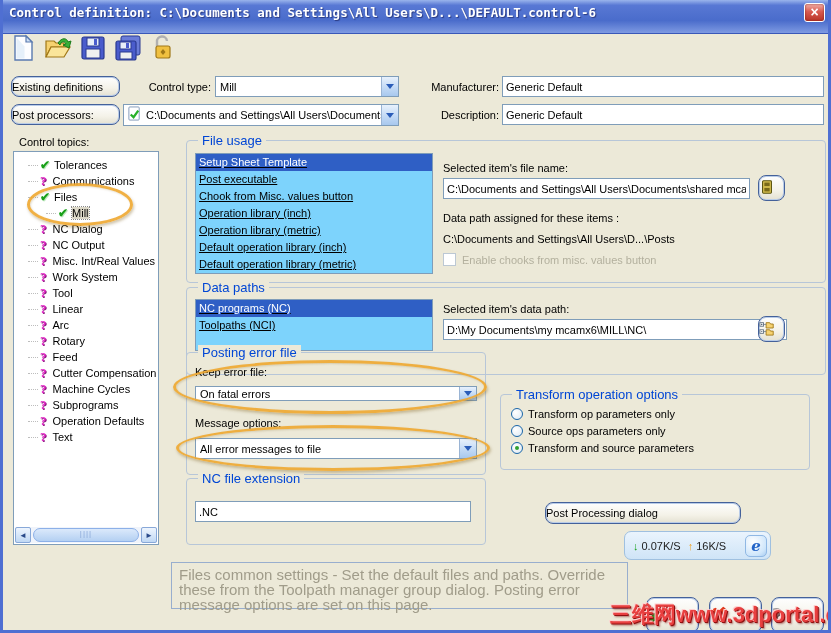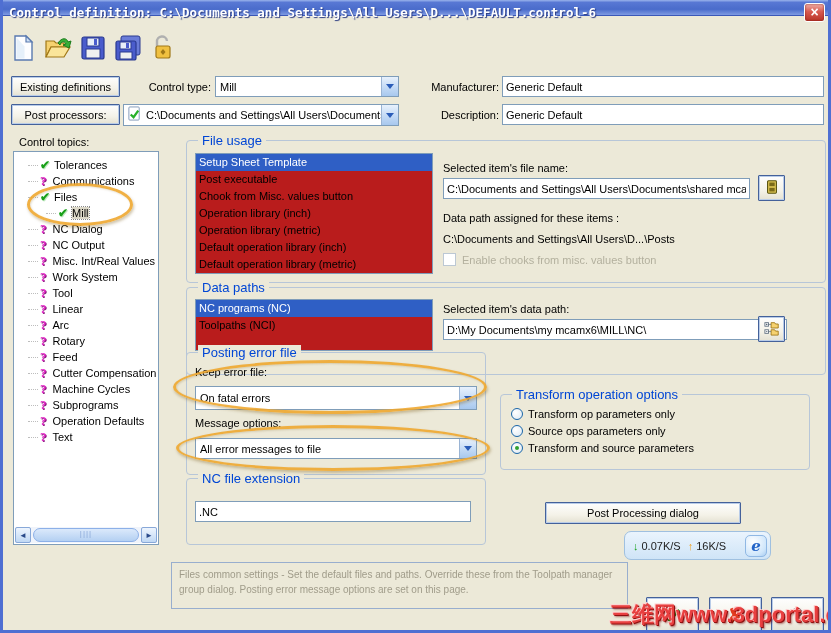--- a/index.html
+++ b/index.html
@@ -3,21 +3,21 @@
 <meta charset="utf-8">
 <style>
   * { margin:0; padding:0; box-sizing:border-box; }
   html,body { width:831px; height:633px; font-family:"Liberation Sans", sans-serif; }
   #dialog {
     position:relative; width:831px; height:633px; overflow:hidden;
     background:#ece9d8; border:3px solid #4f6fd2; border-top:none;
   }
   
   #titlebar {
-    position:absolute; left:-3px; top:0; width:831px; height:16px;
+    position:absolute; left:-3px; top:0; width:831px; height:34px;
     background:linear-gradient(180deg,#9ab4ec 0%,#5878d4 16%,#4a6ccb 62%,#7e9ae2 100%);
     border-bottom:1px solid #3a58b8;
   }
   #title-text {
     position:absolute; left:9px; top:5px; color:#fff;
     font-family:"DejaVu Sans Mono", monospace; font-weight:bold; font-size:12.5px;
     text-shadow:1px 1px 1px #2a3a80; white-space:nowrap;
   }
   #close-btn {
     position:absolute; right:6px; top:3px; width:21px; height:19px;
@@ -25,22 +25,22 @@
     border:1px solid #fff; border-radius:3px; color:#fff; font-weight:bold;
     font-size:14px; line-height:17px; text-align:center; cursor:pointer;
     box-shadow:inset 0 0 2px #7a1810;
   }
   
   #toolbar { position:absolute; left:6px; top:30px; height:36px; display:flex; gap:7px; align-items:center; }
   .tb-icon { width:28px; height:28px; display:inline-block; }
   
   .xp-btn {
     position:absolute; background:linear-gradient(180deg,#fefefe 0%,#f4f2e8 60%,#e4e1d2 100%);
-    border:1px solid #44619a; border-radius:1px; box-shadow:inset 0 0 0 1px #b9cce8;
-    font-size:11px; color:#000; text-align:center; cursor:pointer;
+    border:1px solid #44619a; border-radius:8px; box-shadow:inset 0 0 0 1px #b9cce8;
+    font-size:11px; color:#000; text-align:left; cursor:pointer;
   }
   .label { position:absolute; font-size:11px; color:#000; white-space:nowrap; }
   .field {
     position:absolute; background:#fff; border:1px solid #7f9db9;
     font-size:11px; padding:2px 3px; color:#000;
     font-family:"Liberation Sans", sans-serif; white-space:nowrap; overflow:hidden;
   }
   input.field { outline:none; }
   .combo { position:absolute; background:#fff; border:1px solid #7f9db9; display:flex; align-items:center; overflow:hidden; }
   .combo .txt { flex:1; font-size:11px; padding:0 4px; white-space:nowrap; overflow:hidden; }
@@ -48,21 +48,21 @@
     width:17px; align-self:stretch; border-left:1px solid #9ab4d4;
     background:linear-gradient(180deg,#e8f1fc 0%,#c6dcf6 50%,#a8c8ee 100%);
     display:flex; align-items:center; justify-content:center; cursor:pointer;
   }
   .chevron { width:0; height:0; border-left:4px solid transparent; border-right:4px solid transparent; border-top:5px solid #2a5cb8; }
   .groupbox { position:absolute; border:1px solid #b7c6d8; border-radius:4px; }
   .group-caption {
     position:absolute; left:11px; top:-8px; background:#ece9d8; padding:0 4px;
     font-size:13px; color:#0046d5; white-space:nowrap;
   }
-  .listbox { position:absolute; background:#b91c1c; border:1px solid #7f9db9; overflow:hidden; }
+  .listbox { position:absolute; background:#7dd3fc; border:1px solid #7f9db9; overflow:hidden;text-decoration:underline; }
   .lb-item { font-size:11px; height:17px; line-height:17px; padding:0 3px; white-space:nowrap; cursor:default; }
   .lb-item.selected { background:#2f5fc5; color:#fff; }
   
   #tree-box { position:absolute; left:10px; top:151px; width:146px; height:394px; background:#fff; border:1px solid #7f9db9; }
   .tree-item { display:flex; align-items:center; height:16px; font-size:11px; white-space:nowrap; padding-left:14px; cursor:default; }
   .tree-item .dots { width:10px; border-top:1px dotted #bdbdbd; margin-right:2px; flex:0 0 auto; }
   .tree-item.indent { padding-left:32px; }
   .tree-icon-check { color:#18a018; font-weight:bold; font-size:12px; margin-right:4px; text-shadow:1px 1px 0 #bfe8bf; }
   .tree-icon-question { color:#e428c8; font-weight:bold; font-size:13px; margin-right:6px; text-shadow:1px 1px 0 #8e1680; font-family:"Liberation Serif", serif; }
   .tree-label.selected { background:#dcd8c8; outline:1px dotted #8a8a8a; }
@@ -101,21 +101,21 @@
   #ie-icon {
     margin-left:auto; width:22px; height:22px; border-radius:5px;
     background:radial-gradient(circle at 35% 30%, #ffffff 0%, #cfe6fb 70%, #a8ccf0 100%);
     border:1px solid #90b8e4; color:#2565c8; font-family:"DejaVu Serif", serif;
     font-style:italic; font-weight:bold; font-size:15px; line-height:20px; text-align:center;
   }
   
   #status-box {
     position:absolute; left:168px; top:562px; width:457px; height:47px;
     border:1px solid #98aece; background:#ece9d8; padding:4px 7px;
-    font-size:10px; line-height:15px; color:#a09c8a;
+    font-size:15px; line-height:15px; color:#a09c8a;
   }
   .footer-btn { position:absolute; top:597px; width:53px; height:36px; font-size:18px; line-height:30px; z-index:20; }
   .glyph-ok { color:#28a828; font-weight:bold; text-shadow:1px 1px 0 #1a701a; font-size:20px; }
   .glyph-cancel { color:#e23a20; font-weight:bold; text-shadow:1px 1px 0 #8a1808; font-size:20px; }
   .glyph-help { color:#9a9a9a; font-weight:bold; font-family:"Liberation Serif", serif; text-shadow:1px 1px 0 #606060; font-size:20px; }
   #watermark {
     position:absolute; left:607px; top:600px; z-index:50; white-space:nowrap;
     font-size:22px; font-weight:bold; color:#e84040; letter-spacing:0px;
     text-shadow:-1px -1px 0 #ffd0d0, 1px 1px 0 #901010, 2px 2px 2px rgba(120,0,0,.5);
     pointer-events:none;
@@ -348,21 +348,21 @@
           <path d="M8 3h4l1 1.5h3V9H8z" fill="#f6d270" stroke="#a07818"></path>
           <path d="M8 11h4l1 1.5h3V17H8z" fill="#f6d270" stroke="#a07818"></path>
           <path d="M5 5h3M5 13h3" stroke="#607080" stroke-width=".8"></path>
         </svg>
     </button>
   </div>
 
   <div class="groupbox" style="left:183px;top:352px;width:300px;height:123px;">
     <span class="group-caption">Posting error file</span>
     <span class="label" style="left:8px;top:13px;">Keep error file:</span>
-    <div class="combo" style="left:8px;top:33px;width:282px;height:24px;">
+    <div class="combo" style="left:8px;top:33px;width:282px;height:15px;">
       <span class="txt">On fatal errors</span>
       <span class="arrow-btn">
           <span class="chevron"></span>
         </span>
     </div>
     <span class="label" style="left:8px;top:64px;">Message options:</span>
     <div class="combo" style="left:8px;top:85px;width:282px;height:21px;">
       <span class="txt">All error messages to file</span>
       <span class="arrow-btn">
           <span class="chevron"></span>

